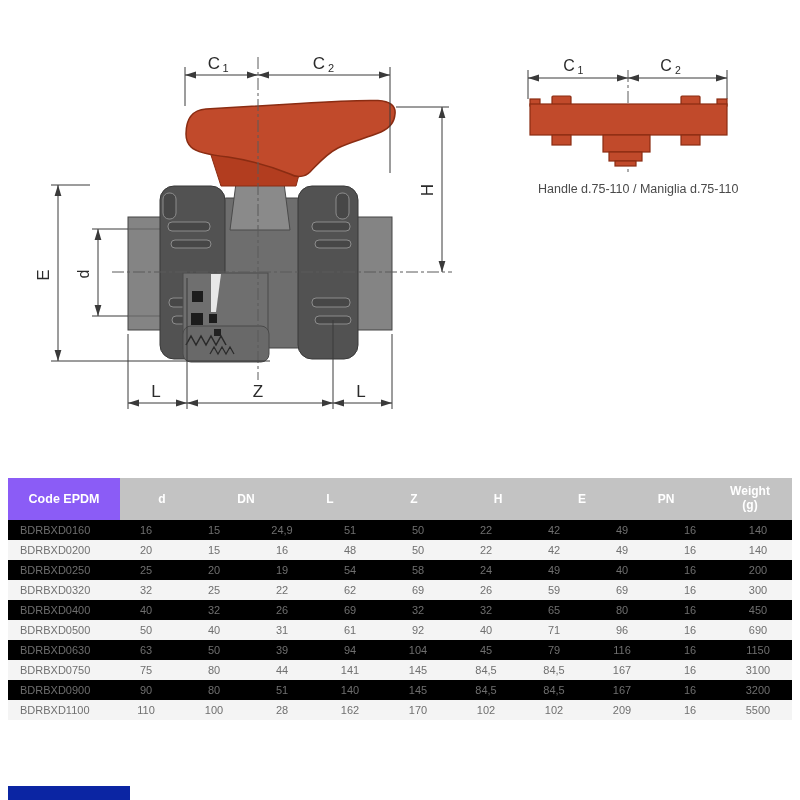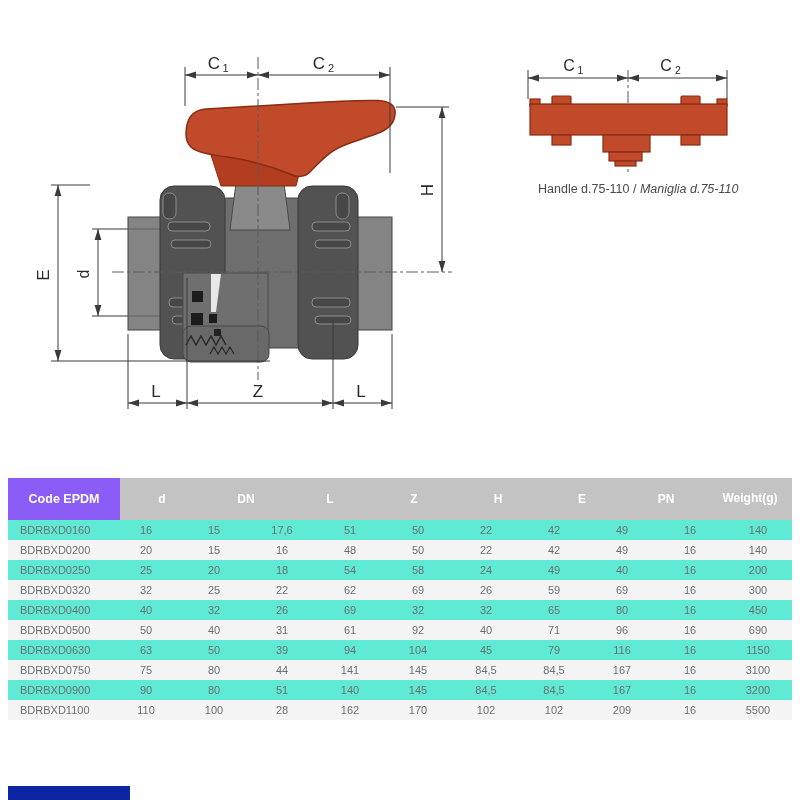--- a/index.html
+++ b/index.html
@@ -1,28 +1,28 @@
 <!DOCTYPE html>
 <html><head>
 <meta charset="utf-8">
 <style>
   html,body{margin:0;padding:0;}
   body{width:800px;height:800px;background:#ffffff;position:relative;overflow:hidden;
        font-family:"Liberation Sans",sans-serif;}
   .drawing{position:absolute;left:0;top:0;}
   .caption{position:absolute;left:538px;top:182px;font-size:12.5px;color:#4a4a4a;white-space:nowrap;}
-  .caption .it{font-style:italic;}
+  .caption .it{}
   
   .spec-table{position:absolute;left:8px;top:478px;width:784px;}
   .thead{display:flex;height:42px;}
   .hcell{display:flex;align-items:center;justify-content:center;color:#ffffff;font-weight:bold;}
   .hcode{width:112px;background:#8b5cf6;font-size:12.5px;}
   .hval{flex:1;background:#c3c3c3;font-size:12px;}
-  .hweight{flex-direction:row;line-height:1.15;}
-  .trow{display:flex;height:20px;background:#5eead4;}
+  .hweight{flex-direction:column;line-height:1.15;}
+  .trow{display:flex;height:20px;background:#000000;}
   .trow.stripe{background:#f4f4f4;}
   .cell{font-size:11px;color:#6f6f6f;display:flex;align-items:center;}
   .cell.code{width:104px;padding-left:12px;box-sizing:border-box;}
   .cell.val{flex:1;justify-content:center;}
   .partial-bar{position:absolute;left:8px;top:786px;width:122px;height:14px;background:#0b25a3;}
   
   .dim{stroke:#3a3a3a;stroke-width:1;fill:none;}
   .cl{stroke:#5a5a5a;stroke-width:1;fill:none;stroke-dasharray:12 3 3 3;}
   .arr{fill:#3a3a3a;stroke:none;}
   .dimtxt{fill:#2b2b2b;font-family:"Liberation Sans",sans-serif;}
@@ -185,21 +185,21 @@
     <div class="hcell hval hweight">
       <span>Weight</span>
       <span>(g)</span>
     </div>
   </div>
   <div>
       <div class="trow">
         <div class="cell code">BDRBXD0160</div>
         <div class="cell val">16</div>
         <div class="cell val">15</div>
-        <div class="cell val">17,6</div>
+        <div class="cell val">24,9</div>
         <div class="cell val">51</div>
         <div class="cell val">50</div>
         <div class="cell val">22</div>
         <div class="cell val">42</div>
         <div class="cell val">49</div>
         <div class="cell val">16</div>
         <div class="cell val">140</div>
       </div>
       <div class="trow stripe">
         <div class="cell code">BDRBXD0200</div>
@@ -211,21 +211,21 @@
         <div class="cell val">22</div>
         <div class="cell val">42</div>
         <div class="cell val">49</div>
         <div class="cell val">16</div>
         <div class="cell val">140</div>
       </div>
       <div class="trow">
         <div class="cell code">BDRBXD0250</div>
         <div class="cell val">25</div>
         <div class="cell val">20</div>
-        <div class="cell val">18</div>
+        <div class="cell val">19</div>
         <div class="cell val">54</div>
         <div class="cell val">58</div>
         <div class="cell val">24</div>
         <div class="cell val">49</div>
         <div class="cell val">40</div>
         <div class="cell val">16</div>
         <div class="cell val">200</div>
       </div>
       <div class="trow stripe">
         <div class="cell code">BDRBXD0320</div>

